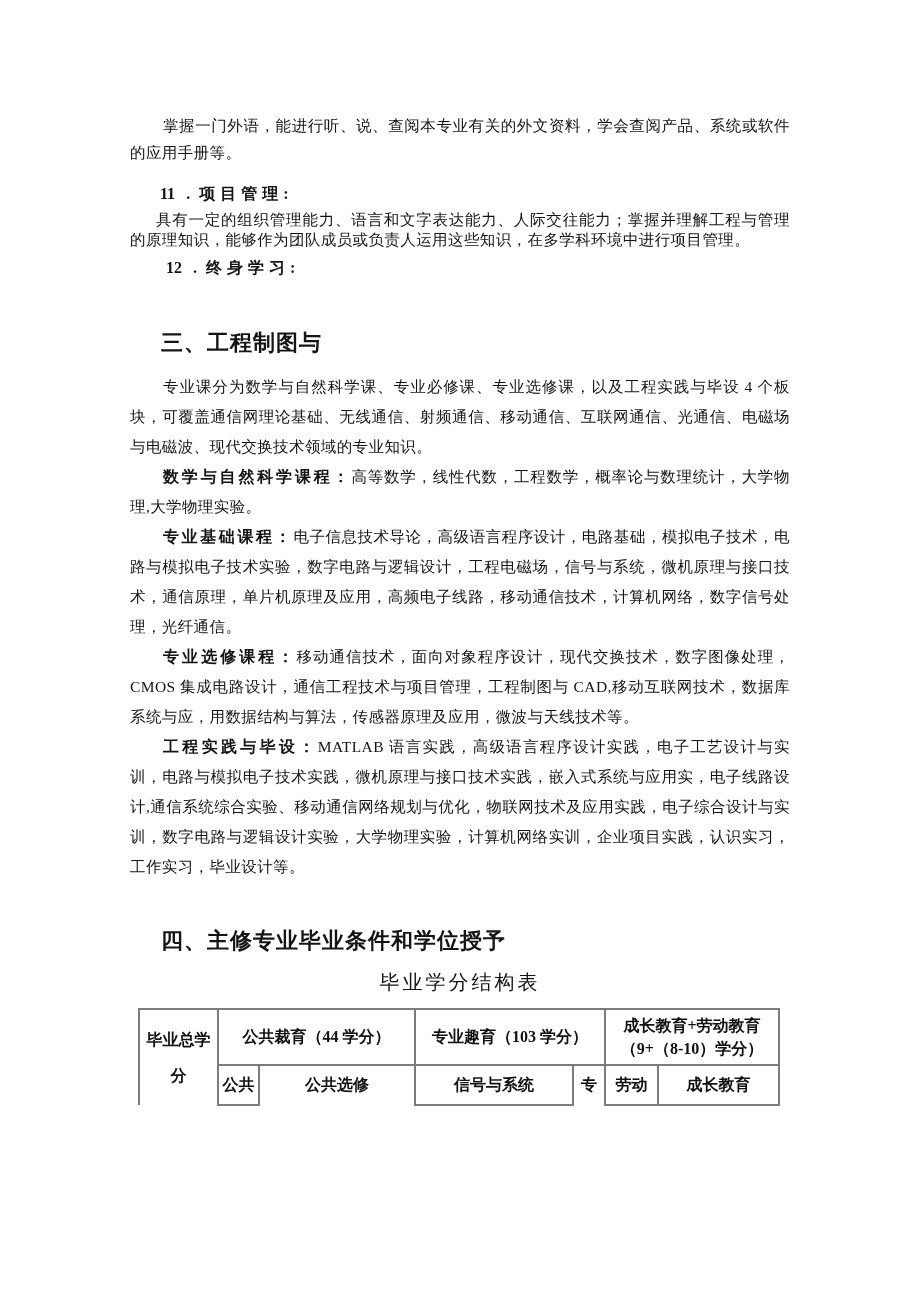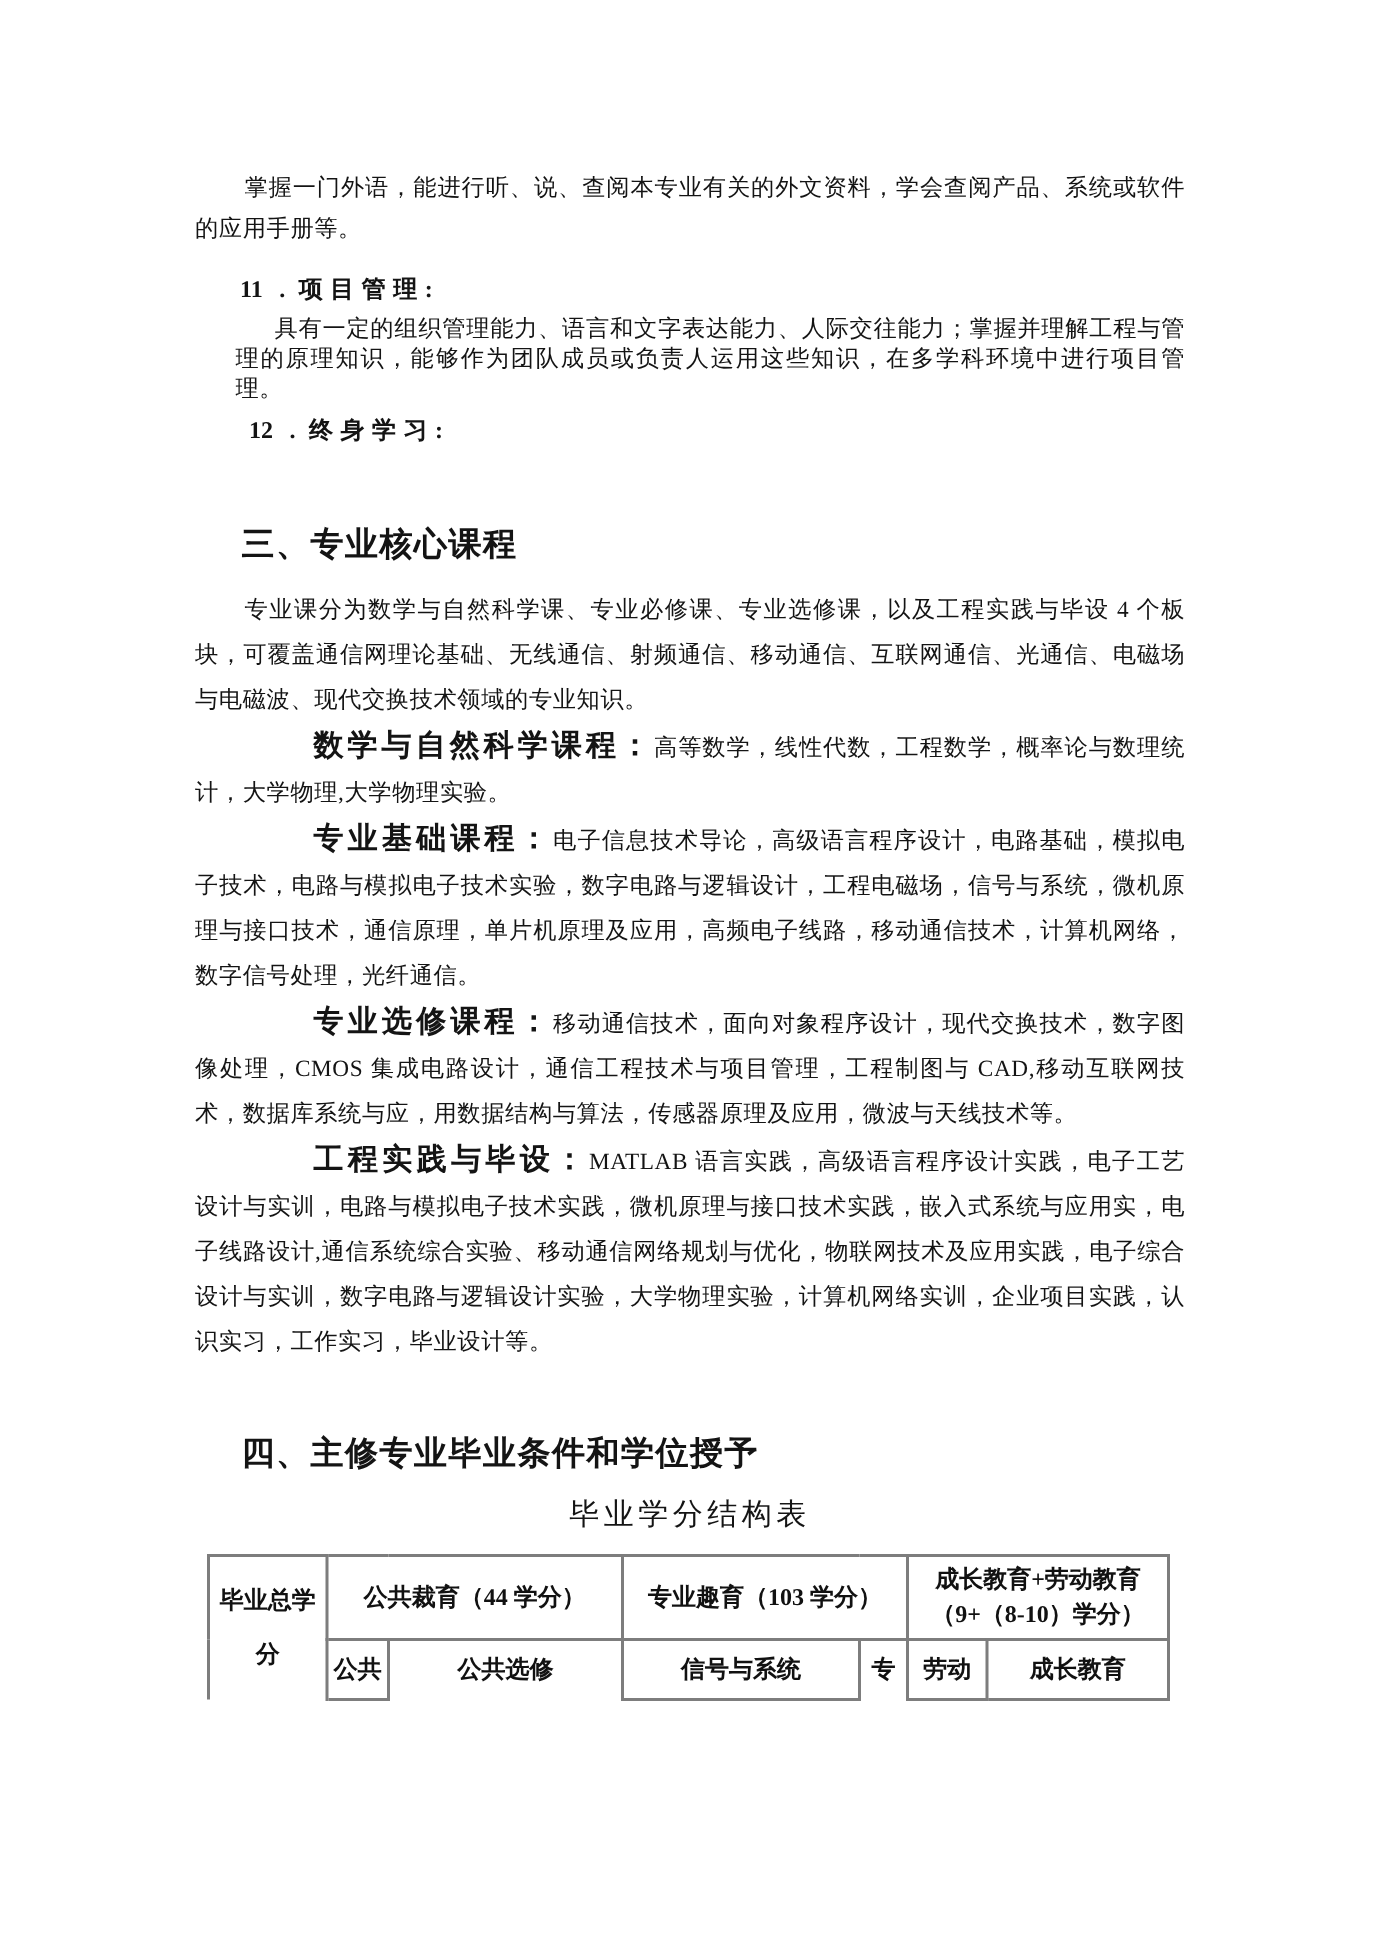--- a/index.html
+++ b/index.html
@@ -18,21 +18,21 @@
   p { margin: 0; }
   .body {
     font-size: 15.5px;
     line-height: 30px;
     letter-spacing: 0.4px;
     text-align: justify;
     text-justify: inter-ideograph;
   }
   .indent { text-indent: 33px; }
   .lh27 { line-height: 27px; }
-  .tight { line-height: 20px; margin-left: 27px; }
+  .tight { line-height: 20px; }
   .item {
     font-size: 16px;
     line-height: 24px;
     white-space: nowrap;
   }
   .item-11 { margin-top: 16px; padding-left: 30px; }
   .item-12 { margin-top: 6px;  padding-left: 36px; }
   .num  { font-weight: bold; font-family: "Liberation Serif", serif; }
   .dot  { margin: 0 9px 0 11px; font-weight: bold; }
   .ktitle {
@@ -50,22 +50,21 @@
     line-height: 30px;
     letter-spacing: 1px;
     padding-left: 31px;
   }
   .h-sec3 { margin-top: 48px; }
   .h-sec4 { margin-top: 44px; }
   .p-sec3-intro { margin-top: 14px; }
   .klabel {
     font-weight: bold;
     letter-spacing: 2.5px;
-    font-size: 20px;
-    margin-left: 46px;
+    font-size: 16px;
   }
   .caption {
     margin-top: 16px;
     text-align: center;
     font-size: 20px;
     letter-spacing: 3px;
     line-height: 20px;
   }
   
   .credits-table {
@@ -103,21 +102,21 @@
 
   <p class="body lh27 indent">掌握一门外语，能进行听、说、查阅本专业有关的外文资料，学会查阅产品、系统或软件的应用手册等。</p>
 
   <p class="item item-11"><span class="num">11</span><span class="dot">.</span><span class="ktitle">项目管理:</span></p>
 
   <p class="body tight p-body-11">具有一定的组织管理能力、语言和文字表达能力、人际交往能力；掌握并理解工程与管理的原理知识，能够作为团队成员或负责人运用这些知识，在多学科环境中进行项目管理。</p>
 
   <p class="item item-12"><span class="num">12</span><span class="dot">.</span><span class="ktitle">终身学习:</span></p>
 
 
-  <h2 class="h-sec3">三、专业核心课程</h2>
+  <h2 class="h-sec3">三、工程制图与</h2>
 
   <p class="body indent p-sec3-intro">专业课分为数学与自然科学课、专业必修课、专业选修课，以及工程实践与毕设 4 个板块，可覆盖通信网理论基础、无线通信、射频通信、移动通信、互联网通信、光通信、电磁场与电磁波、现代交换技术领域的专业知识。</p>
 
   <p class="body indent"><span class="klabel">数学与自然科学课程：</span><span>高等数学，线性代数，工程数学，概率论与数理统计，大学物理,大学物理实验。</span></p>
 
   <p class="body indent"><span class="klabel">专业基础课程：</span><span>电子信息技术导论，高级语言程序设计，电路基础，模拟电子技术，电路与模拟电子技术实验，数字电路与逻辑设计，工程电磁场，信号与系统，微机原理与接口技术，通信原理，单片机原理及应用，高频电子线路，移动通信技术，计算机网络，数字信号处理，光纤通信。</span></p>
 
   <p class="body indent"><span class="klabel">专业选修课程：</span><span>移动通信技术，面向对象程序设计，现代交换技术，数字图像处理，CMOS 集成电路设计，通信工程技术与项目管理，工程制图与 CAD,移动互联网技术，数据库系统与应，用数据结构与算法，传感器原理及应用，微波与天线技术等。</span></p>
 
   <p class="body indent"><span class="klabel">工程实践与毕设：</span><span>MATLAB 语言实践，高级语言程序设计实践，电子工艺设计与实训，电路与模拟电子技术实践，微机原理与接口技术实践，嵌入式系统与应用实，电子线路设计,通信系统综合实验、移动通信网络规划与优化，物联网技术及应用实践，电子综合设计与实训，数字电路与逻辑设计实验，大学物理实验，计算机网络实训，企业项目实践，认识实习，工作实习，毕业设计等。</span></p>

